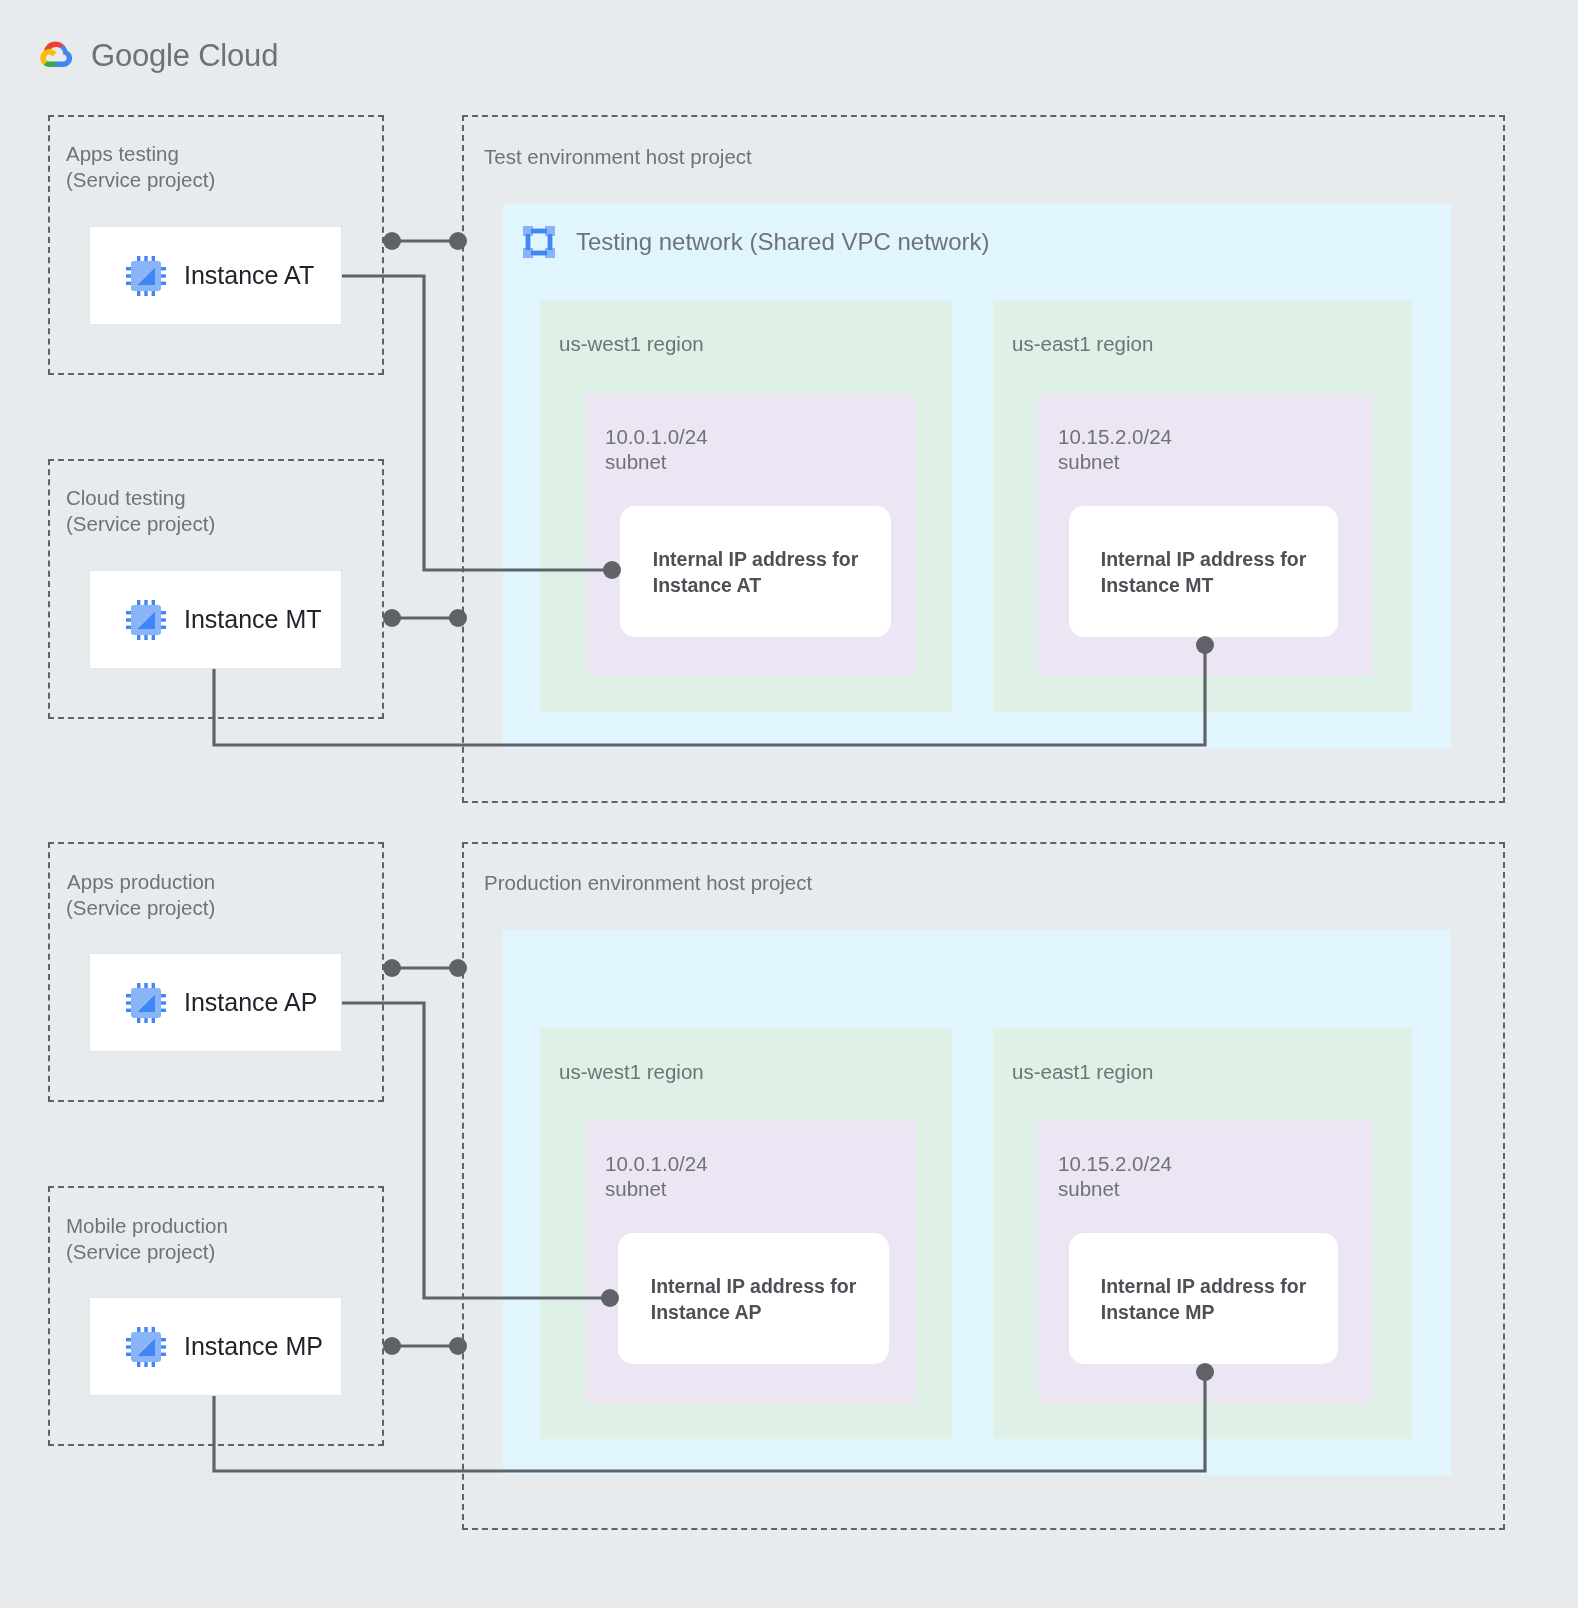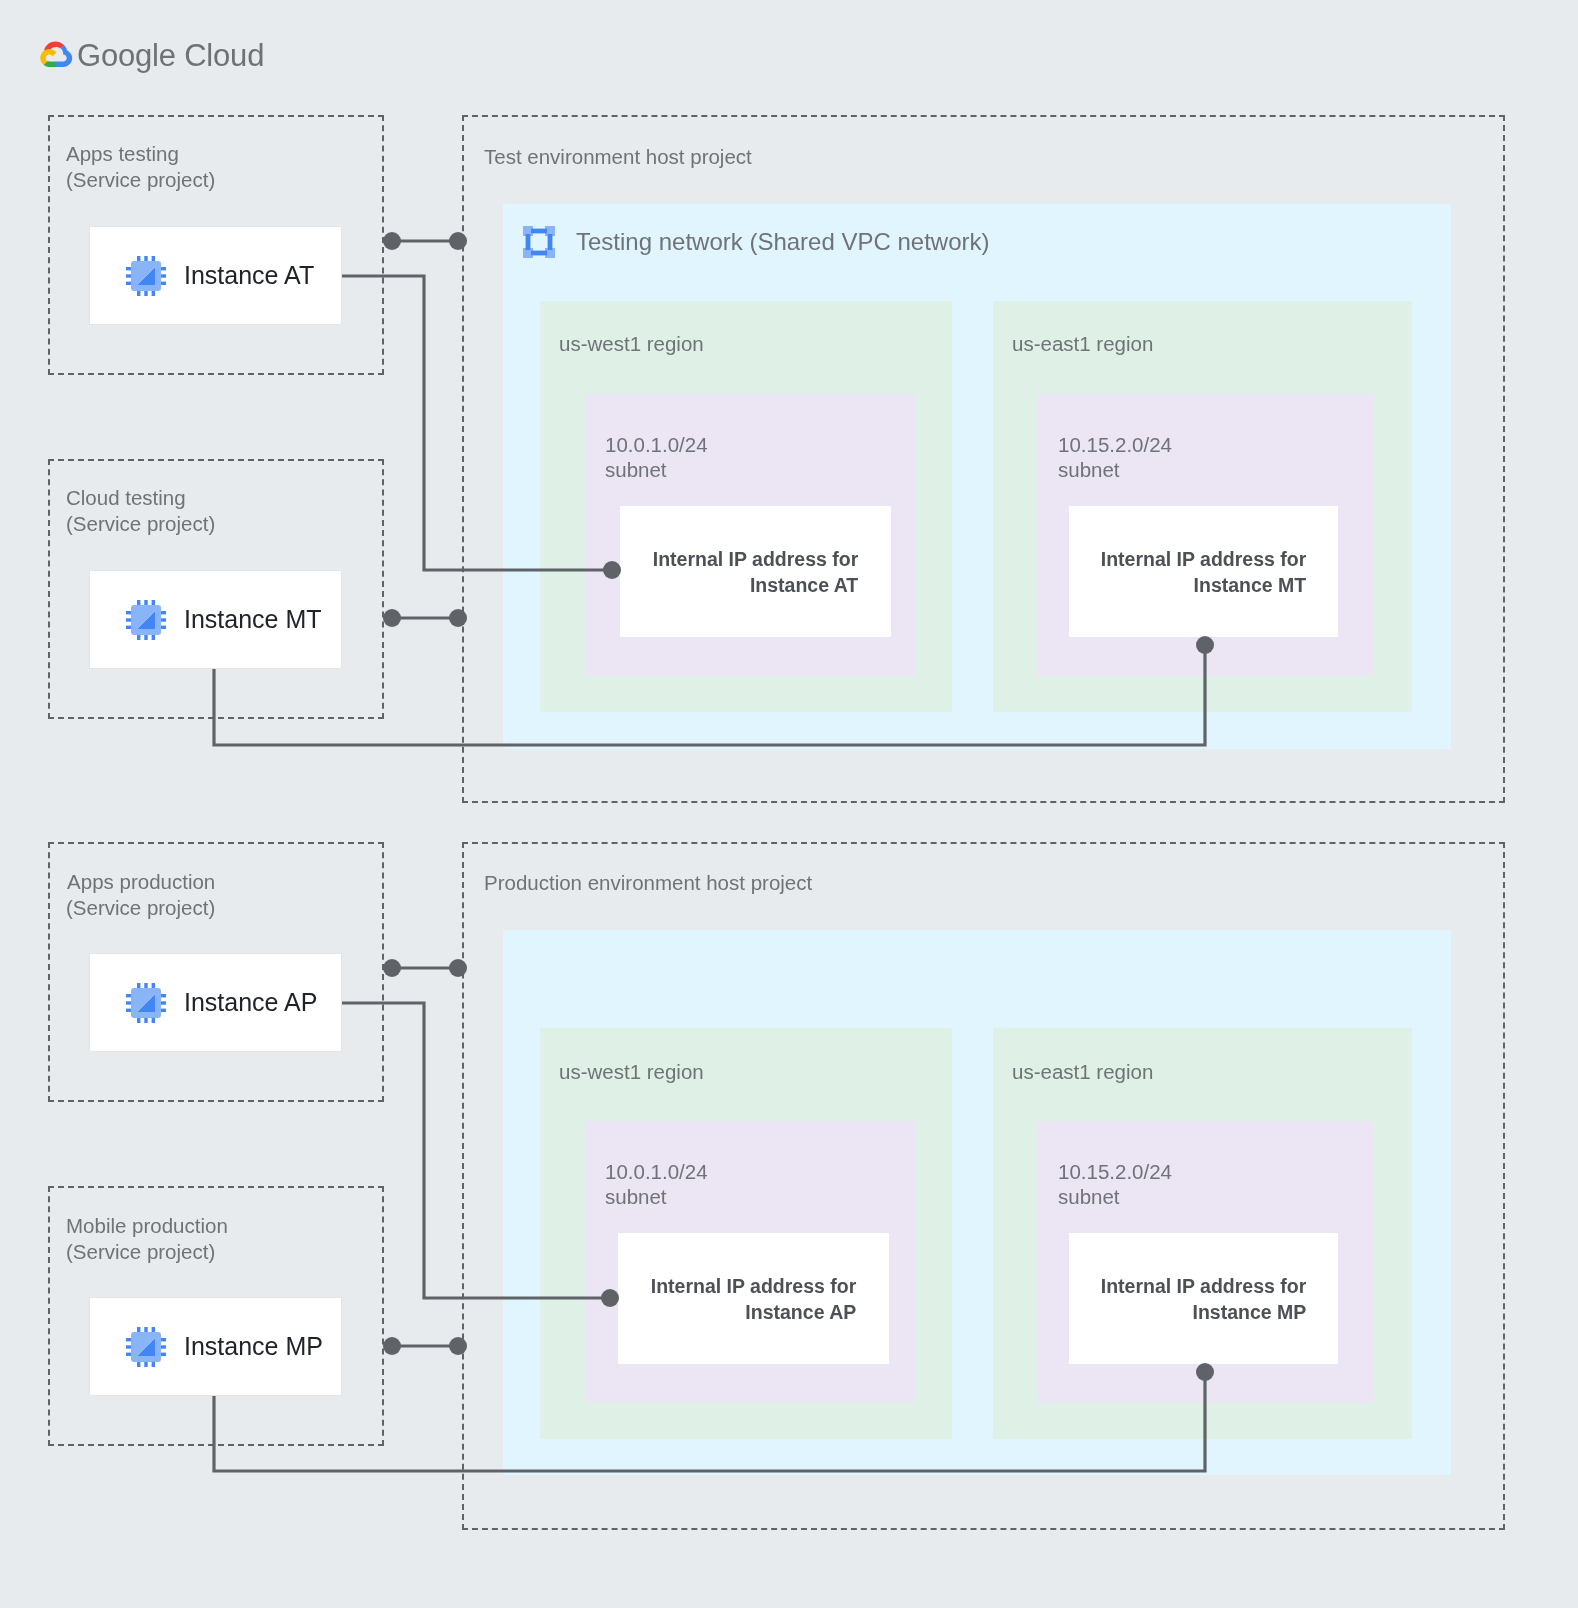--- a/index.html
+++ b/index.html
@@ -23,20 +23,21 @@
     background: #e8ebed;
   }
 
   
   .brand {
     position: absolute;
     left: 33px;
     top: 36px;
     display: flex;
     align-items: center;
+    gap: 14px;
   }
   .brand-logo { width: 44px; height: 40px; display: block; }
   .brand-text {
     font-size: 31px;
     color: #6e7276;
     letter-spacing: -0.2px;
     white-space: nowrap;
   }
   .brand-text b { font-weight: 400; }
 
@@ -91,37 +92,37 @@
     position: absolute;
     background: #ebe5f4;
     box-sizing: border-box;
   }
   .subnet-label {
     position: absolute;
     font-size: 20.5px;
     line-height: 25px;
     color: #6f7377;
     white-space: pre;
-    margin-top: 8px;
   }
 
   
   .ipbox {
     position: absolute;
     background: #ffffff;
     box-sizing: border-box;
     display: flex;
     align-items: center;
     justify-content: center;
-    text-align: right;
+    text-align: left;
     font-size: 19.5px;
     font-weight: bold;
     line-height: 26px;
     color: #4d5156;
     white-space: pre-line;
+    border-radius: 15px;
   }
 
   .instance {
     position: absolute;
     background: #ffffff;
     border: 1px solid #e3e5e6;
     box-sizing: border-box;
     display: flex;
     align-items: center;
     gap: 16px;

